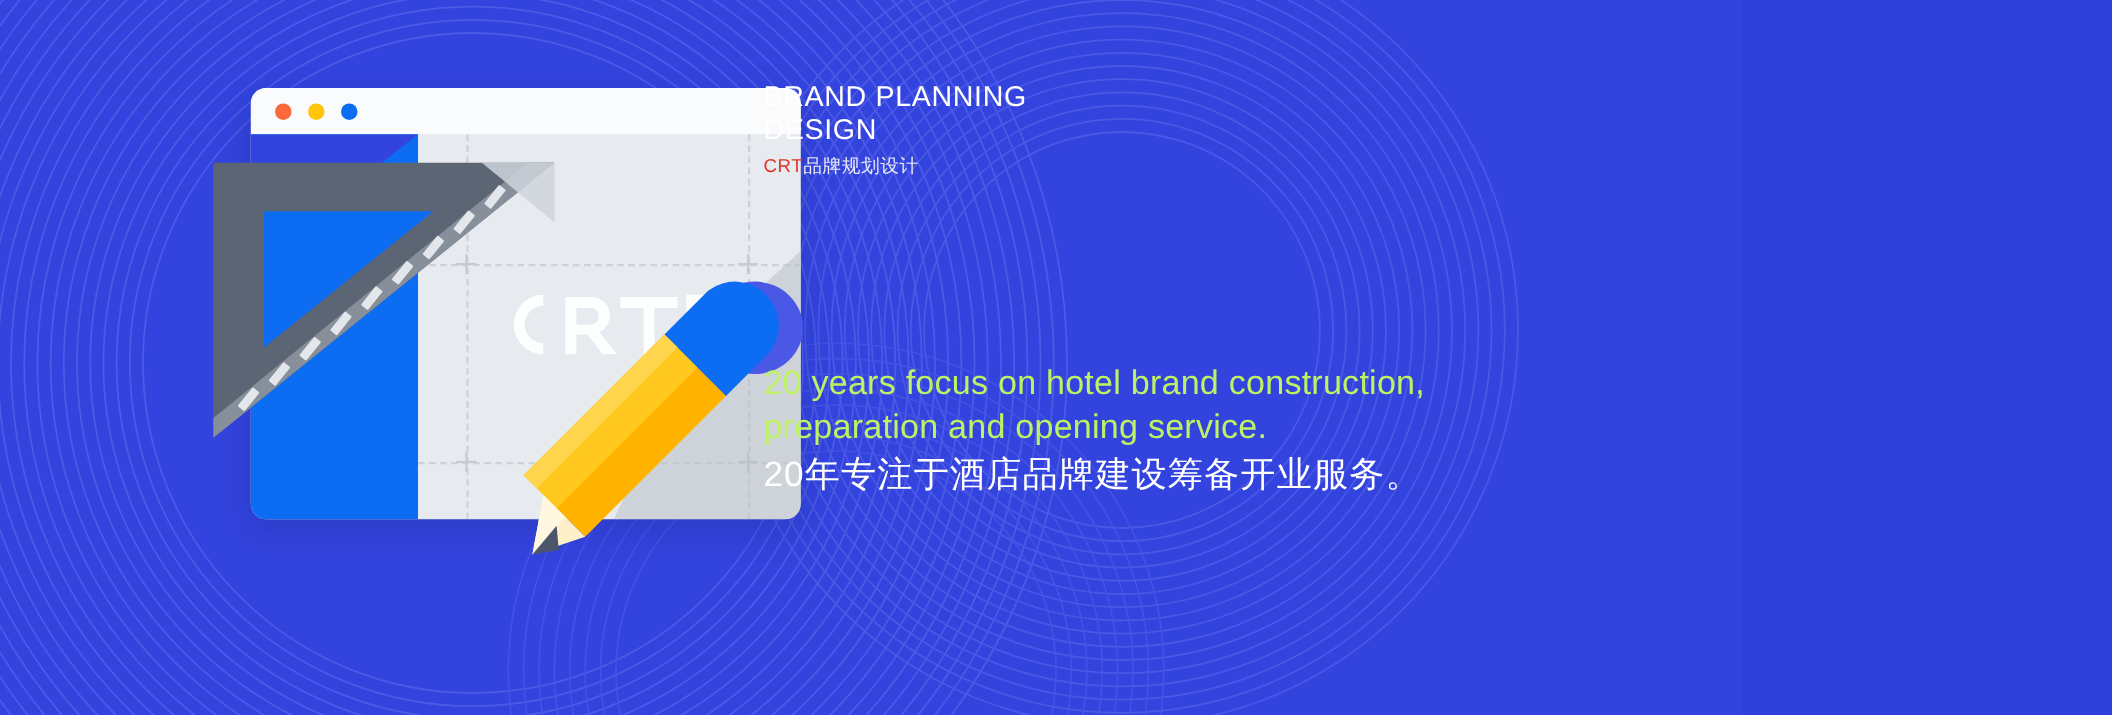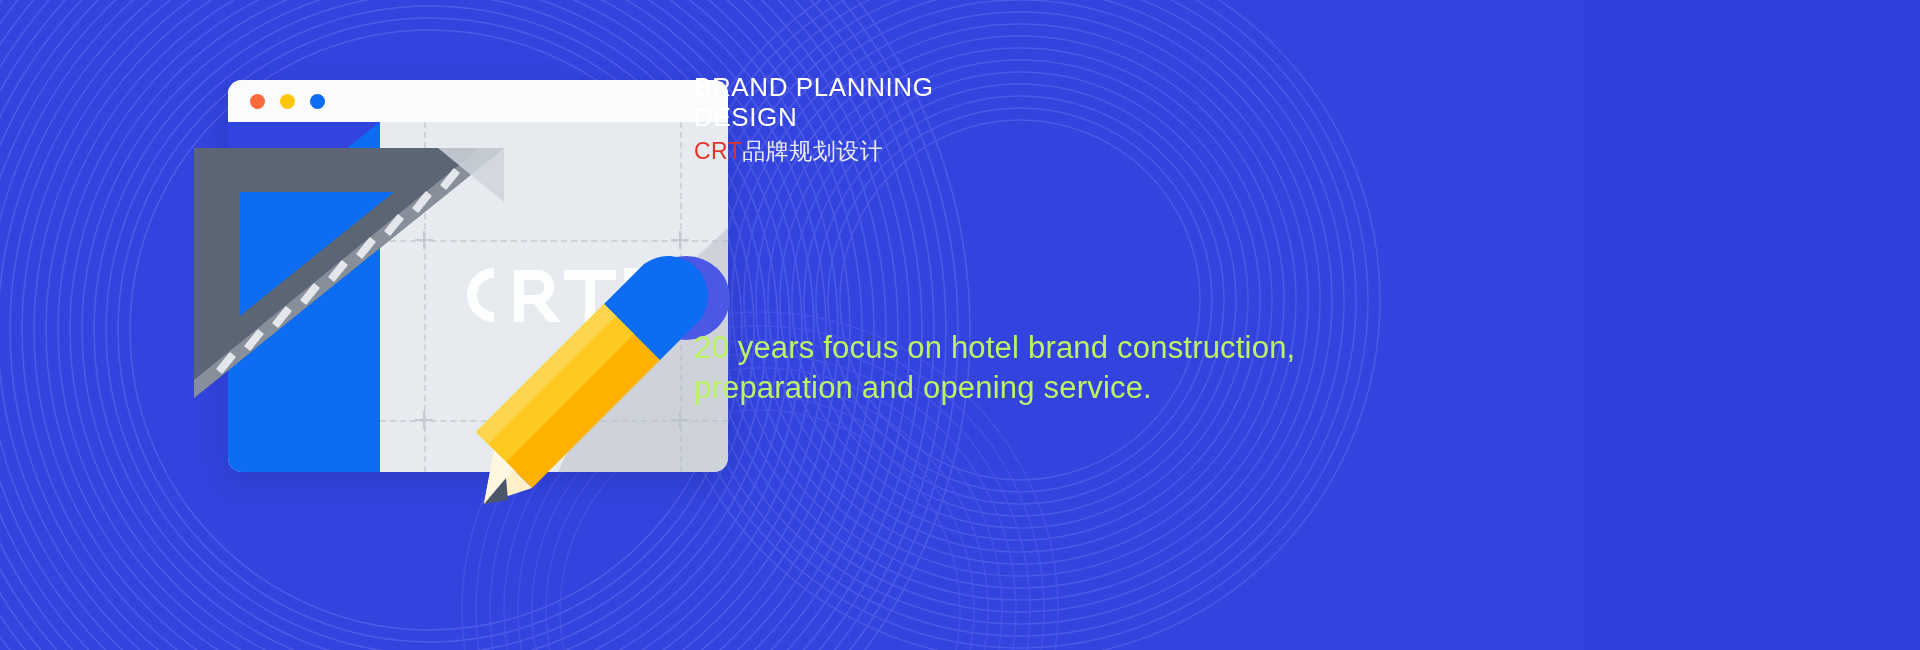--- a/index.html
+++ b/index.html
@@ -146,21 +146,21 @@
     font-size: 26px;
     line-height: 30px;
     letter-spacing: 0.6px;
     font-weight: 400;
     white-space: pre-line;
   }
   .eyebrow-cn {
     position: absolute;
     left: 0;
     top: 140px;
-    font-size: 23px;
+    font-size: 17px;
     line-height: 22px;
     letter-spacing: 0.5px;
     color: #e8eaf6;
   }
   .eyebrow-cn .brand {
     color: #e0352a;
   }
   .tagline-en {
     position: absolute;
     left: 0;
@@ -333,15 +333,16 @@
 
     <div class="eyebrow">BRAND PLANNING
 DESIGN</div>
 
     <div class="eyebrow-cn">
       <span class="brand">CRT</span><span>品牌规划设计</span>
     </div>
 
     <div class="tagline-en">20 years focus on hotel brand construction, preparation and opening service.</div>
 
+    <div class="tagline-cn">20年专注于酒店品牌建设筹备开业服务。</div>
   </div>
 
 </div>
 
 </body></html>

